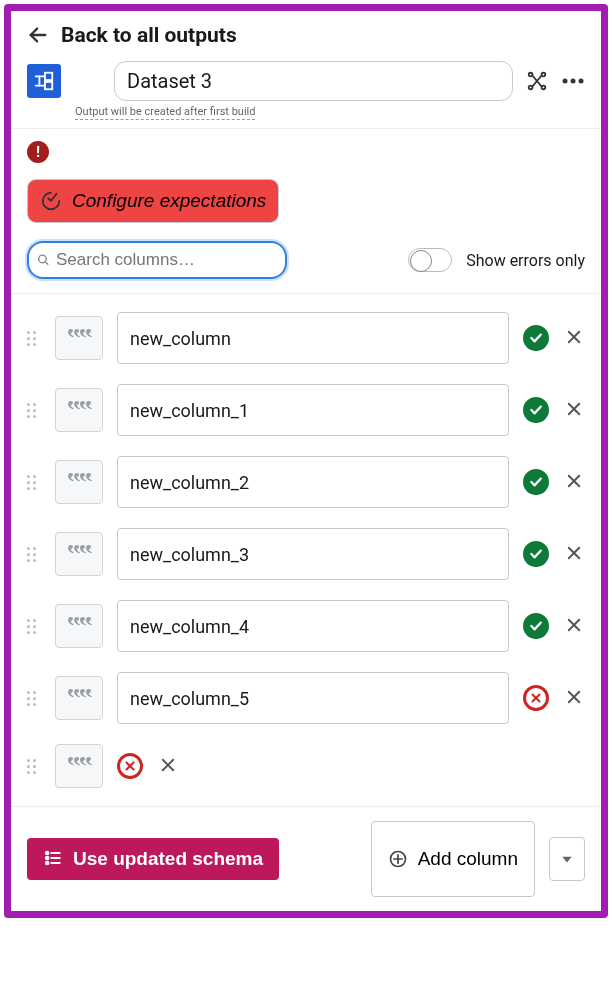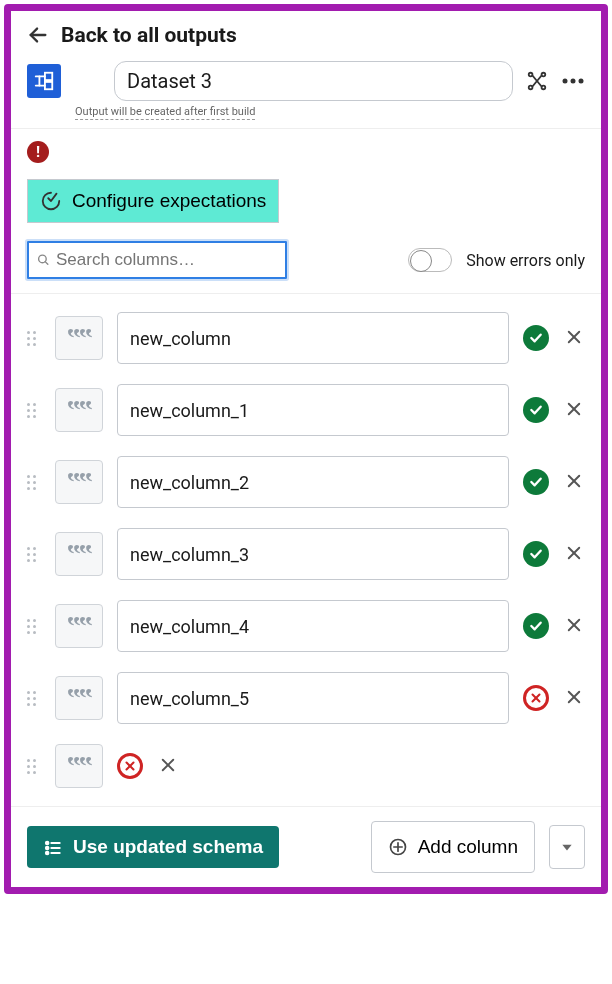--- a/index.html
+++ b/index.html
@@ -78,44 +78,45 @@
       border-radius: 50%;
       background: #a41d1d;
       color: #fff;
       display:flex; align-items:center; justify-content:center;
       font-weight:700; font-size:15px;
       flex-shrink:0;
     }
     .wide-btn {
       margin: 4px 16px;
       border: 1px solid #c5c9cf;
-      border-radius: 0;
-      background: #5eead4;
+      border-radius: 9px;
+      background: #ef4444;
       padding: 10px 12px;
       font-size: 19px;
       display:flex;
       align-items:center;
       justify-content:center;
       gap:10px;
       cursor:pointer;
+      font-style:italic;
     }
     .wide-btn svg { flex-shrink: 0; }
     .search-row {
       display:flex;
       align-items:center;
       gap:14px;
       padding: 14px 16px 14px 16px;
       border-bottom: 1px solid #eee;
     }
     .search-box {
       display:flex;
       align-items:center;
       gap:6px;
       border: 2px solid #2f7fe4;
-      border-radius: 1px;
+      border-radius: 16px;
       padding: 2px 8px;
       height: 38px;
       width: 260px;
       box-shadow: 0 0 0 2px rgba(47,127,228,0.25);
     }
     .search-box input {
       border:none;
       outline:none;
       font-size:17px;
       flex:1;
@@ -210,37 +211,37 @@
       flex-shrink:0;
       font-weight:300;
     }
     .footer-row {
       display:flex;
       align-items:center;
       gap:14px;
       padding: 14px 16px;
     }
     .primary-btn {
-      background:#0f766e;
+      background:#be185d;
       color:#fff;
       border:none;
       border-radius:4px;
       padding: 10px 16px;
       font-size:19px;
       font-weight:600;
       display:flex;
-      align-items:flex-end;
+      align-items:flex-start;
       gap:10px;
       cursor:pointer;
     }
     .add-btn {
       background:#fff;
       border:1px solid #c5c9cf;
       border-radius:4px;
-      padding: 14px 16px;
+      padding: 26px 16px;
       font-size:19px;
       display:flex;
       align-items:center;
       gap:10px;
       cursor:pointer;
     }
     .dropdown-chip {
       background:#fff;
       border:1px solid #c5c9cf;
       border-radius:4px;

